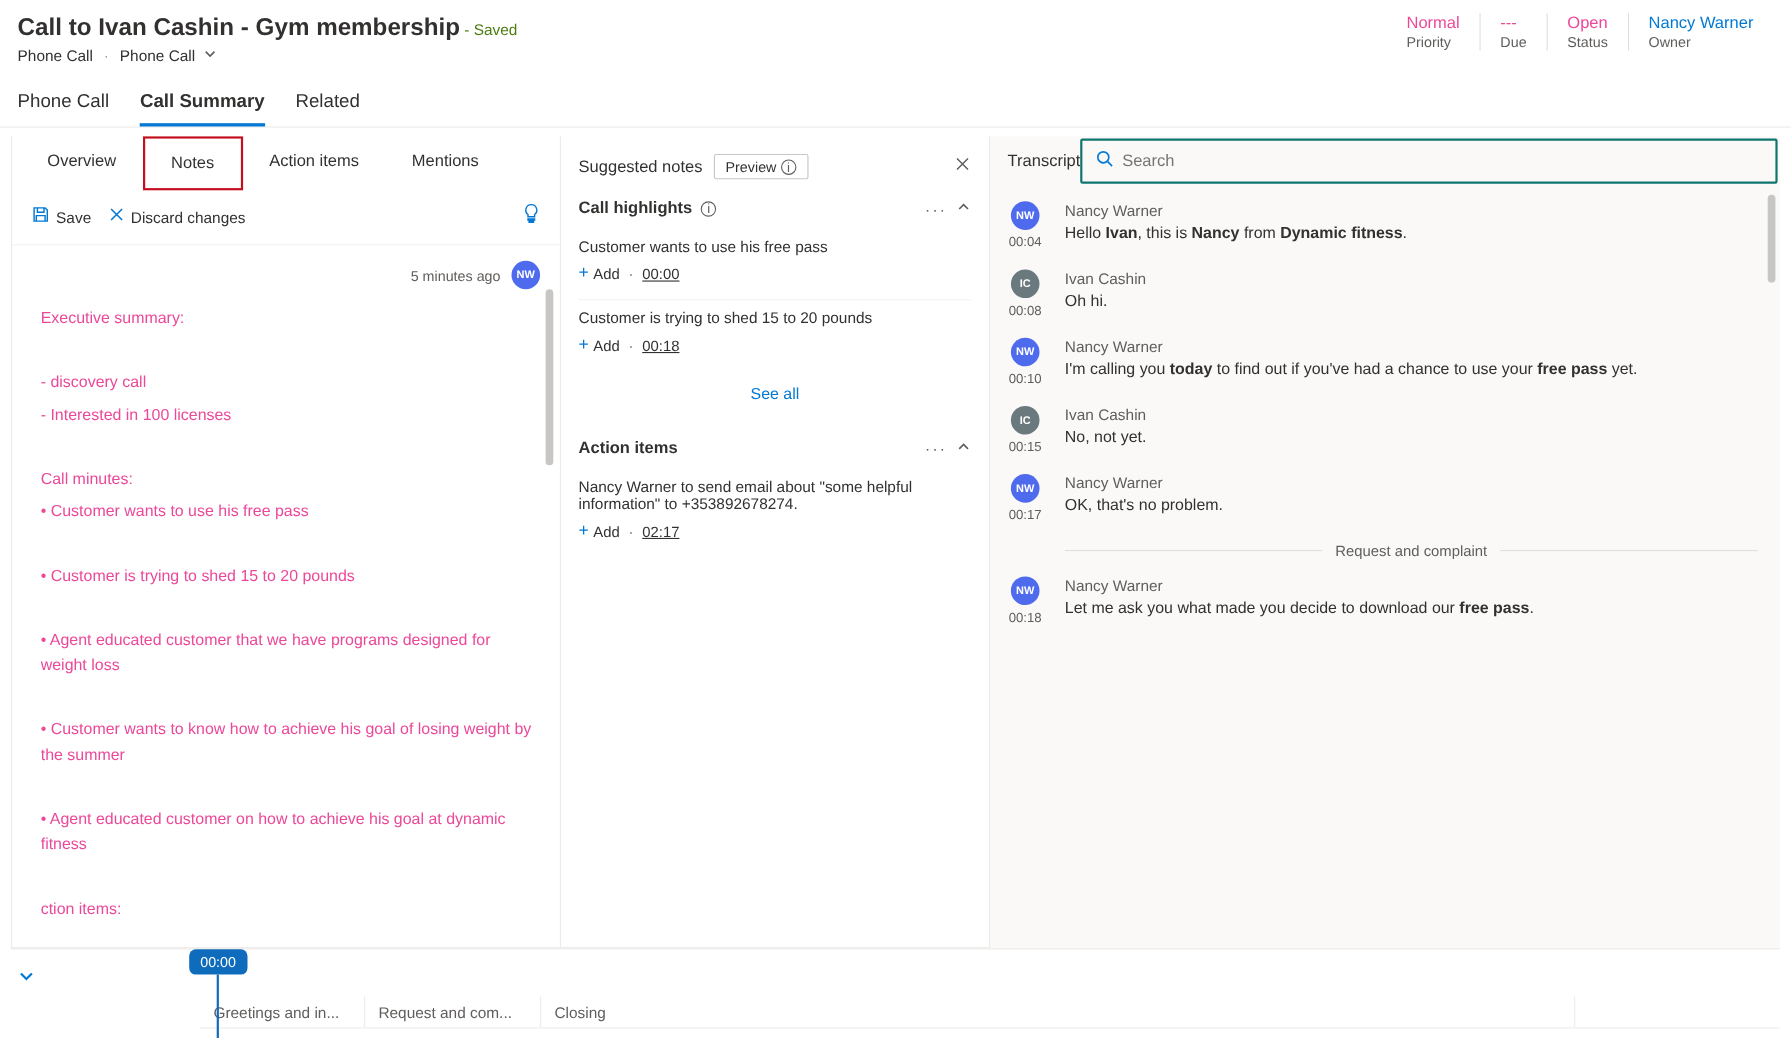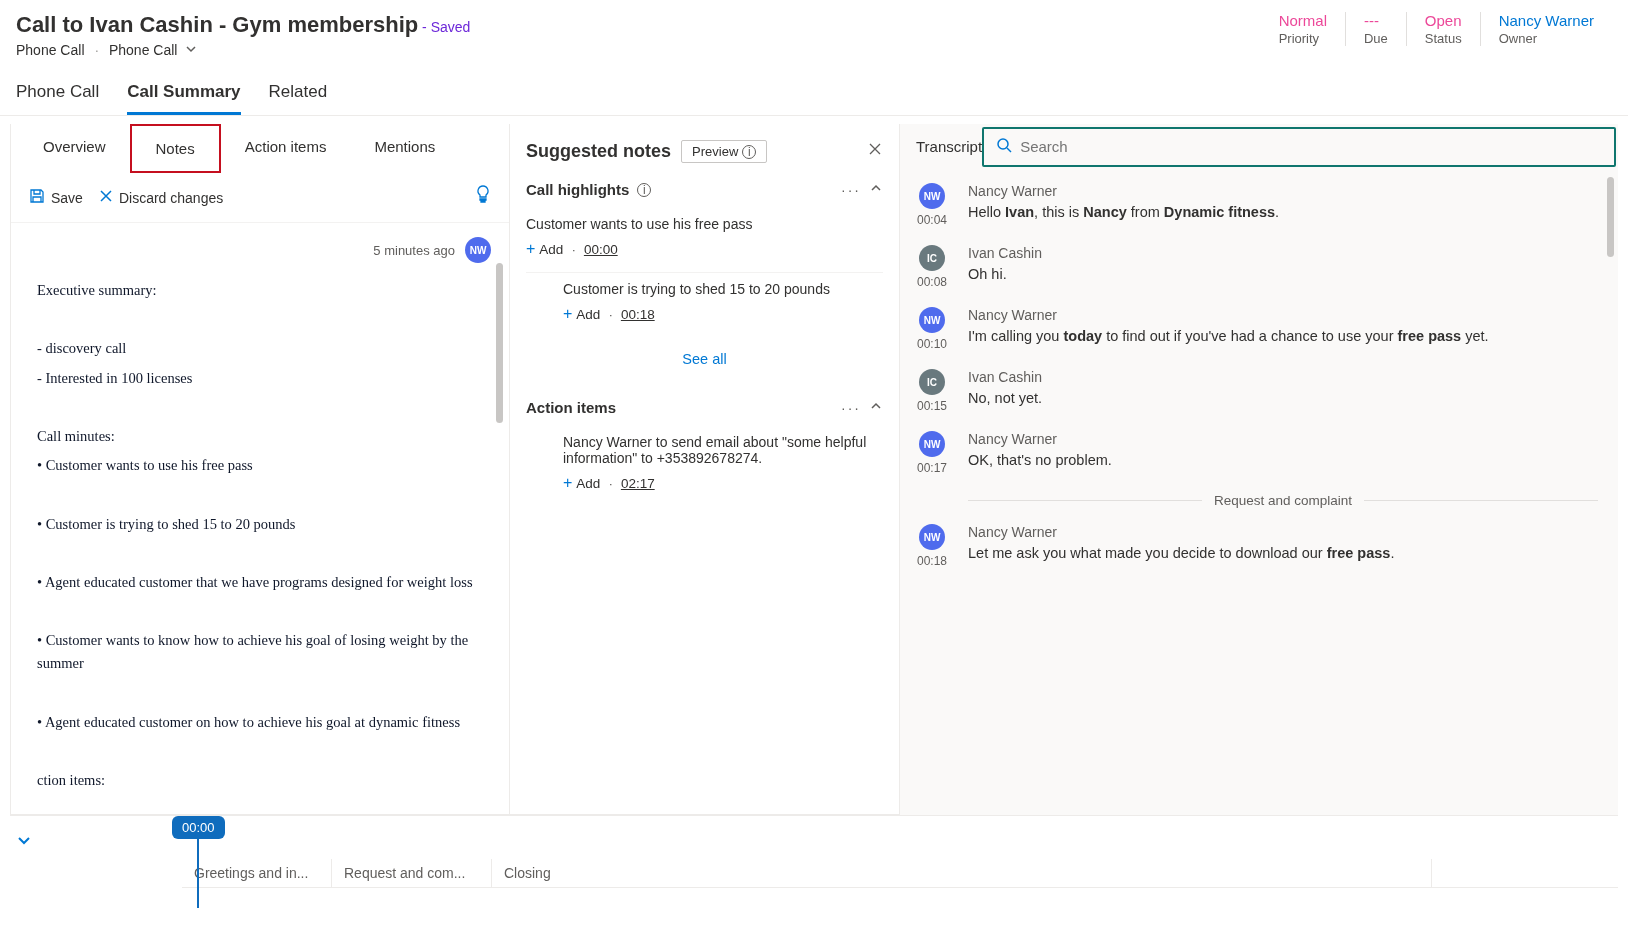--- a/index.html
+++ b/index.html
@@ -4,21 +4,21 @@
 <style>
 * { box-sizing: border-box; margin: 0; padding: 0; }
 body {
   font-family: "Segoe UI", -apple-system, sans-serif;
   font-size: 14px;
   color: #323130;
   background: #fff;
 }
 .header { padding: 12px 16px 8px; display: flex; justify-content: space-between; align-items: flex-start; }
 .header-left .title { font-size: 22px; font-weight: 600; display: inline; }
-.header-left .saved { font-size: 14px; color: #6d28d9; font-weight: 400; }
+.header-left .saved { font-size: 14px; color: #4d7c0f; font-weight: 400; }
 .header-left .subtitle { font-size: 14px; color: #323130; margin-top: 4px; }
 .header-left .subtitle .sep { color: #a19f9d; margin: 0 6px; }
 .chev { display:inline-block; margin-left:4px; }
 .header-right { display: flex; gap: 0; }
 .meta-box { padding: 0 18px; border-left: 1px solid #e1dfdd; }
 .meta-box:first-child { border-left: none; }
 .meta-val { font-size: 15px; color: #ec4899; }
 .meta-label { font-size: 13px; color: #605e5c; margin-top: 2px; }
 .meta-val.link { color: #0078d4; }
 .meta-val.bold { font-weight: 400; }
@@ -40,37 +40,37 @@
 .tool-btn { display: flex; align-items: center; gap: 6px; margin-right: 16px; cursor: pointer; font-size:14px; color:#323130;}
 .tool-icon { color: #0078d4; font-size:16px; }
 .bulb { margin-left:auto; color:#0078d4; font-size:18px;}
 
 .note-meta { display:flex; justify-content:flex-end; align-items:center; gap:10px; padding: 14px 18px 0;}
 .note-meta .time { color:#605e5c; font-size:13px;}
 .avatar { width:26px; height:26px; border-radius:50%; display:flex; align-items:center; justify-content:center; font-size:10px; font-weight:600; color:#fff;}
 .avatar.nw { background:#4f6bed; }
 .avatar.ic { background:#69797e; }
 
-.note-body { padding: 16px 26px; font-size:14.5px; line-height:1.6; color:#0f172a; position:relative;font-family:Liberation Serif, serif;}
+.note-body { padding: 16px 26px; font-size:14.5px; line-height:1.6; color:#ec4899; position:relative;}
 .note-body p { margin-bottom: 6px;}
 .note-body .scroll-thumb { position:absolute; right:6px; top:0; width:7px; height:160px; background:#c8c6c4; border-radius:4px;}
 
 .sug-header { display:flex; align-items:center; gap:10px; margin-bottom:16px;}
-.sug-title { font-size:18px; font-weight:700;}
+.sug-title { font-size:15px; font-weight:400;}
 .preview-btn { border:1px solid #c8c6c4; padding:3px 10px; font-size:13px; border-radius:2px; display:flex; align-items:center; gap:4px; cursor:pointer;}
 .info-icon { font-size:12px; color:#605e5c; border:1px solid #605e5c; border-radius:50%; width:14px; height:14px; display:inline-flex; align-items:center; justify-content:center;}
 .close-x { margin-left:auto; font-size:18px; color:#605e5c; cursor:pointer;}
 
 .section-head { display:flex; align-items:center; gap:8px; margin:18px 0 10px; }
 .section-head .label { font-weight:600; font-size:15px;}
 .section-head .more { margin-left:auto; color:#605e5c; cursor:pointer; letter-spacing:2px;}
 .section-head .caret { color:#605e5c; cursor:pointer;}
 
 .sug-item { padding: 8px 0 14px; border-bottom:1px solid #f3f2f1;}
-.sug-item:last-child{border:none;margin-left:37px;}
+.sug-item:last-child{border:none;}
 .sug-text { font-size:14px; color:#323130; margin-bottom:8px;}
 .add-row { display:flex; align-items:center; gap:8px; font-size:13.5px;}
 .add-btn { color:#323130; display:flex; align-items:center; gap:4px; cursor:pointer;}
 .plus { color:#0078d4; font-size:16px;}
 .dot { color:#605e5c;}
 .tstamp { text-decoration:underline; color:#323130; cursor:pointer;}
 .see-all { text-align:center; padding:14px 0; color:#0078d4; cursor:pointer; font-size:14.5px;}
 
 .transcript-head { display:flex; align-items:center; padding:0 0 0 16px; }
 .transcript-title { font-size:15px; padding:14px 0;}

